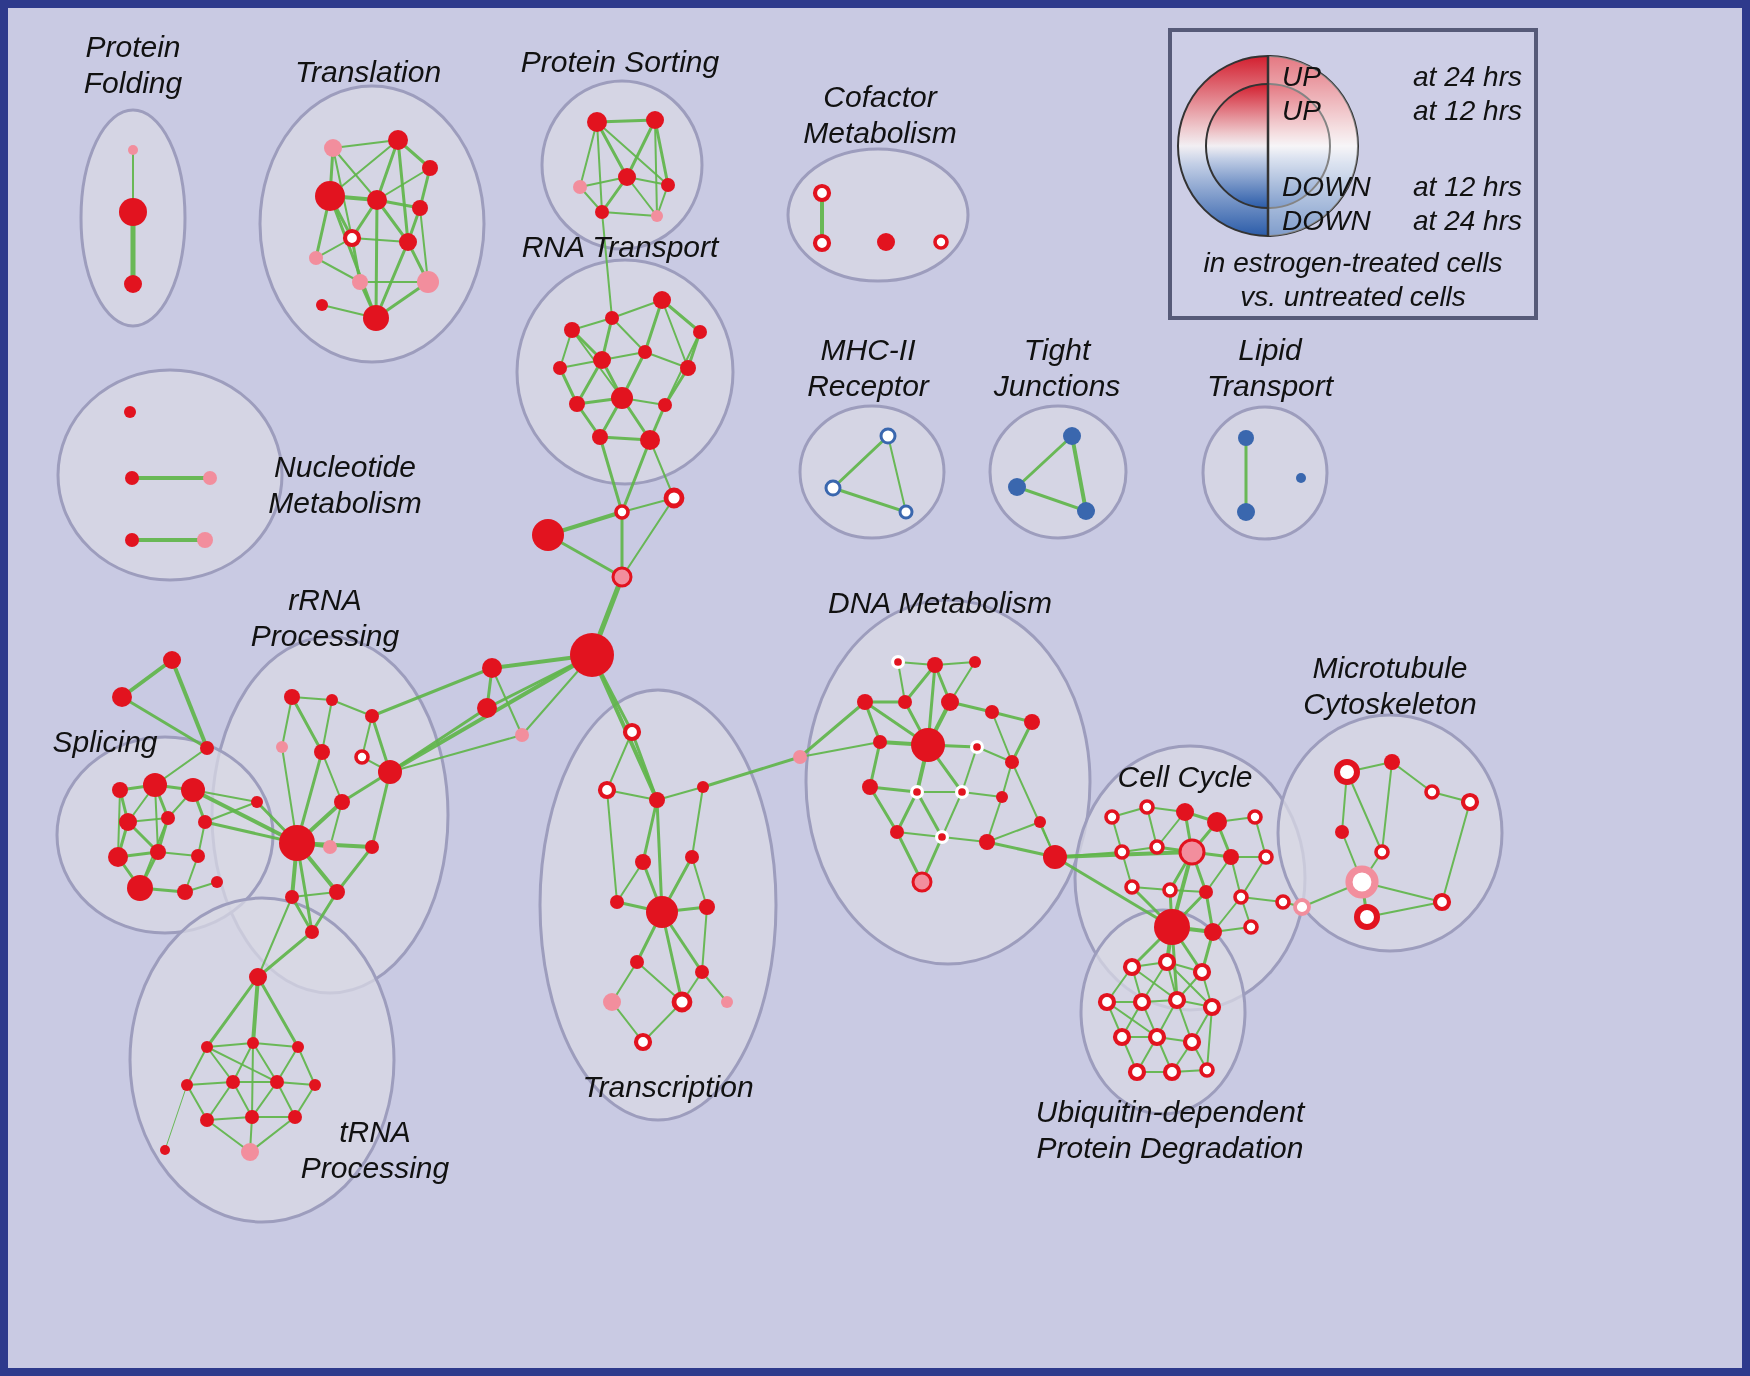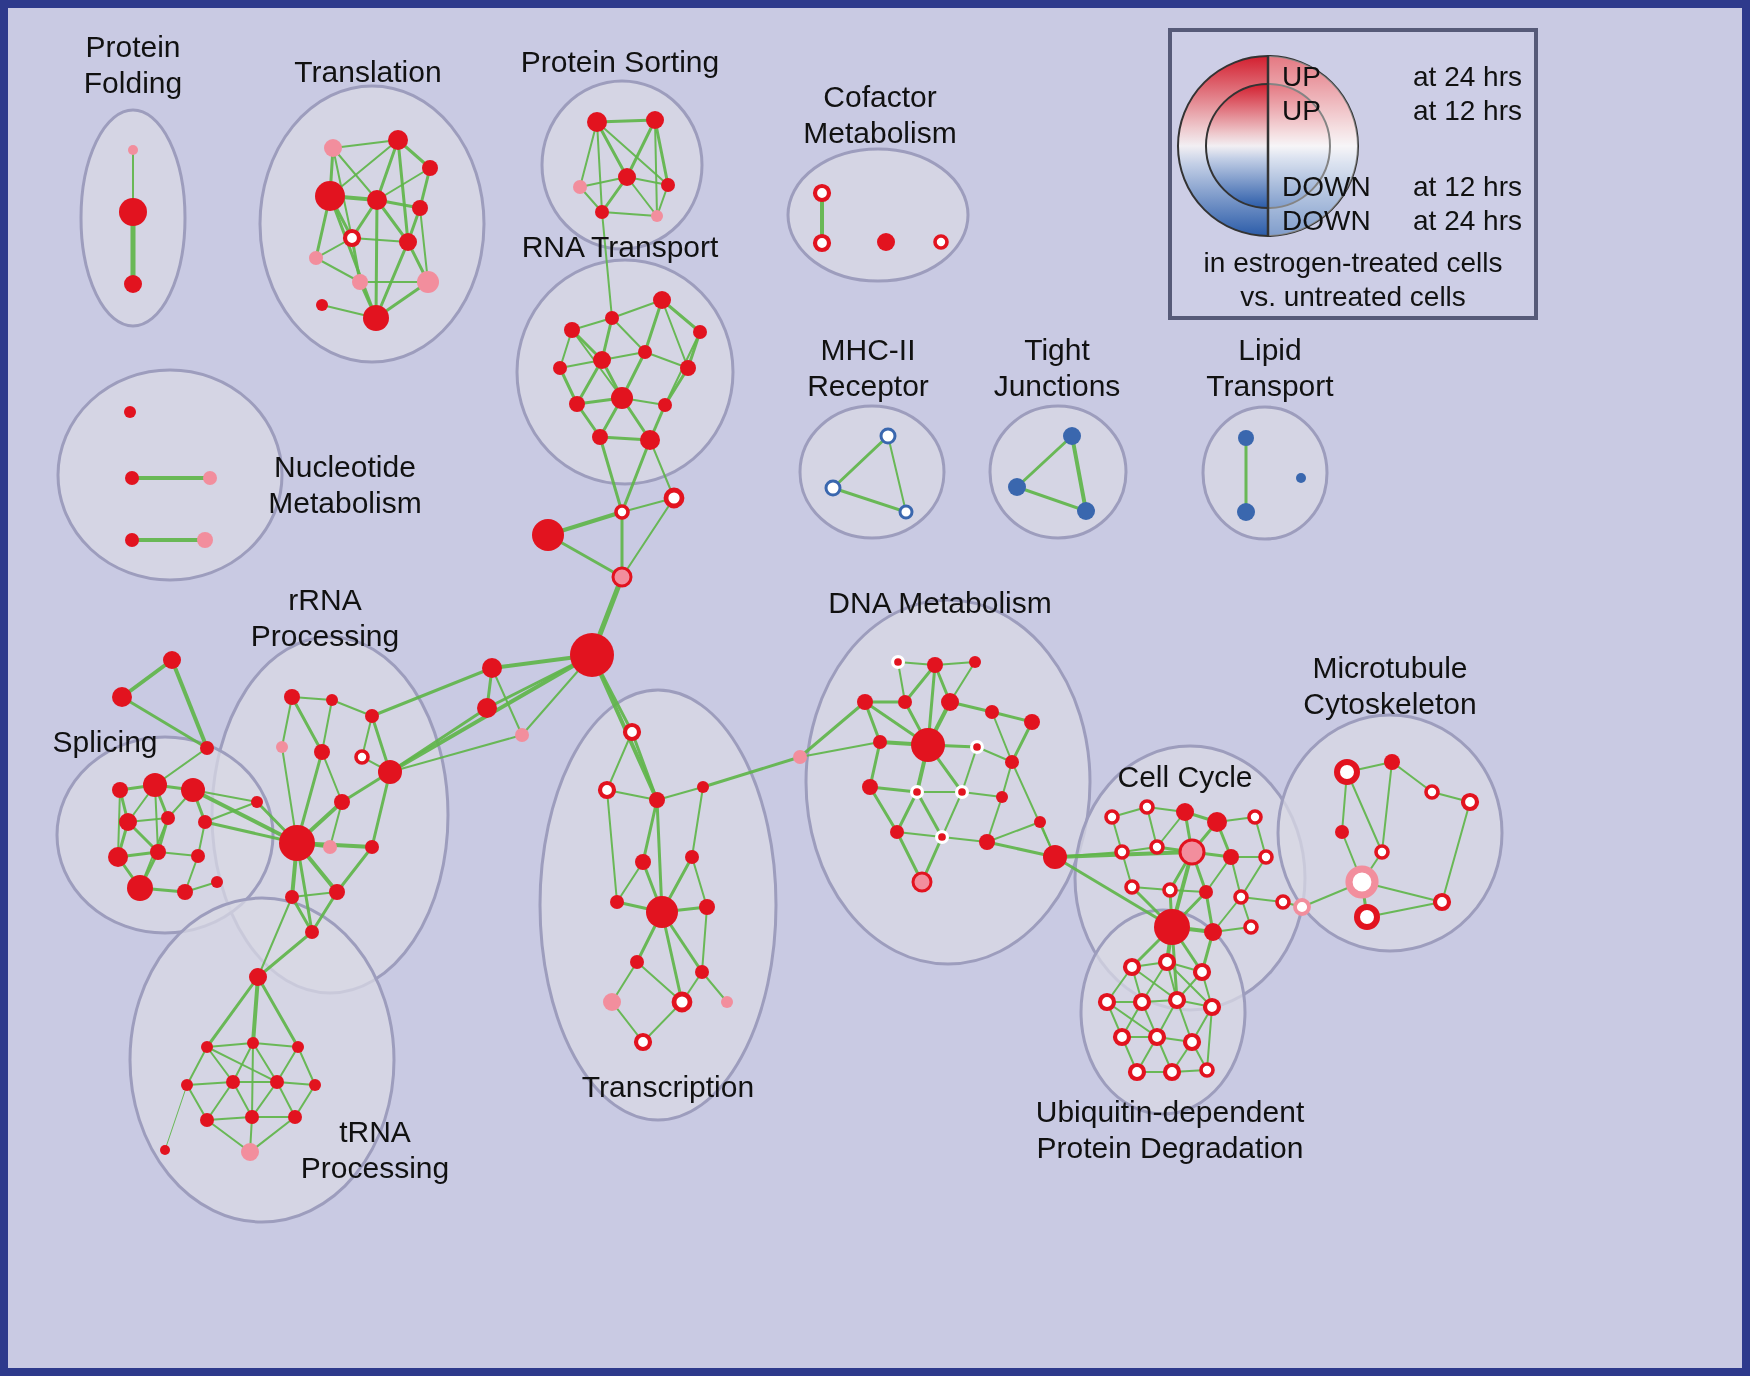--- a/index.html
+++ b/index.html
@@ -1,17 +1,17 @@
 <!DOCTYPE html>
 <html><head>
 <meta charset="utf-8">
 <style>
   html,body{margin:0;padding:0;background:#9a9ab8;}
   body{font-family:"Liberation Sans", sans-serif;}
-  .figure-wrap{width:1750px;height:1376px;position:relative;}
+  .figure-wrap{width:1750px;height:1376px;position:relative;font-style:italic;}
   svg{display:block;}
   text{font-family:"Liberation Sans", sans-serif;fill:#111111;}
   .cluster-label{font-size:30px;}
   .legend-text{font-size:28px;}
 </style>
 </head>
 <body>
 
 <div class="figure-wrap">
   <svg id="figure-svg" width="1750" height="1376" viewBox="0 0 1750 1376">

